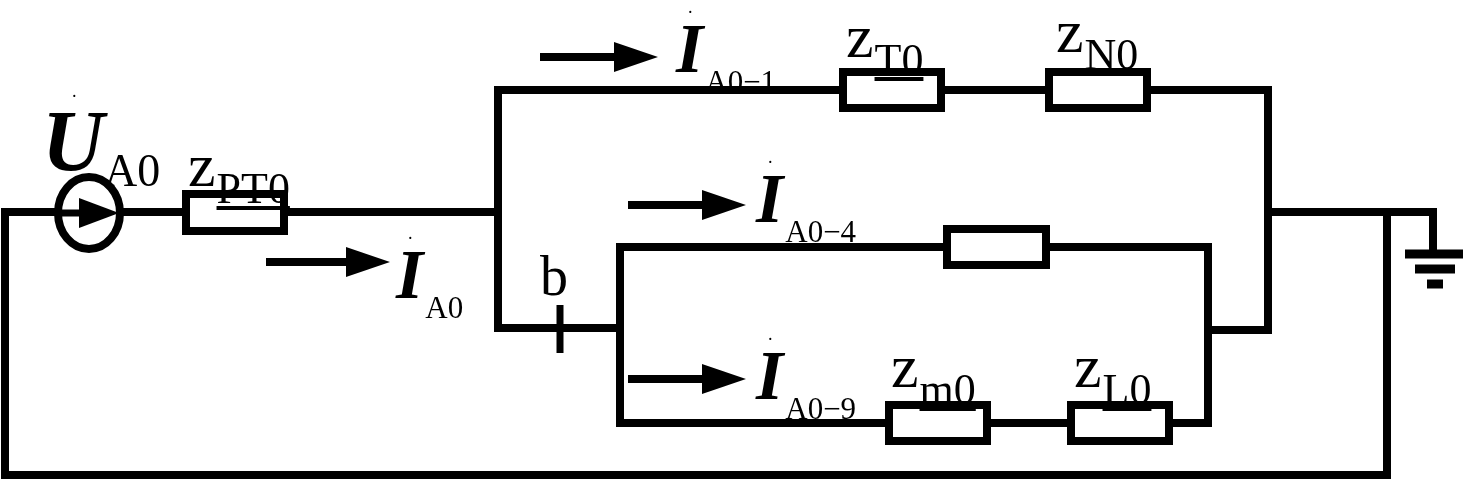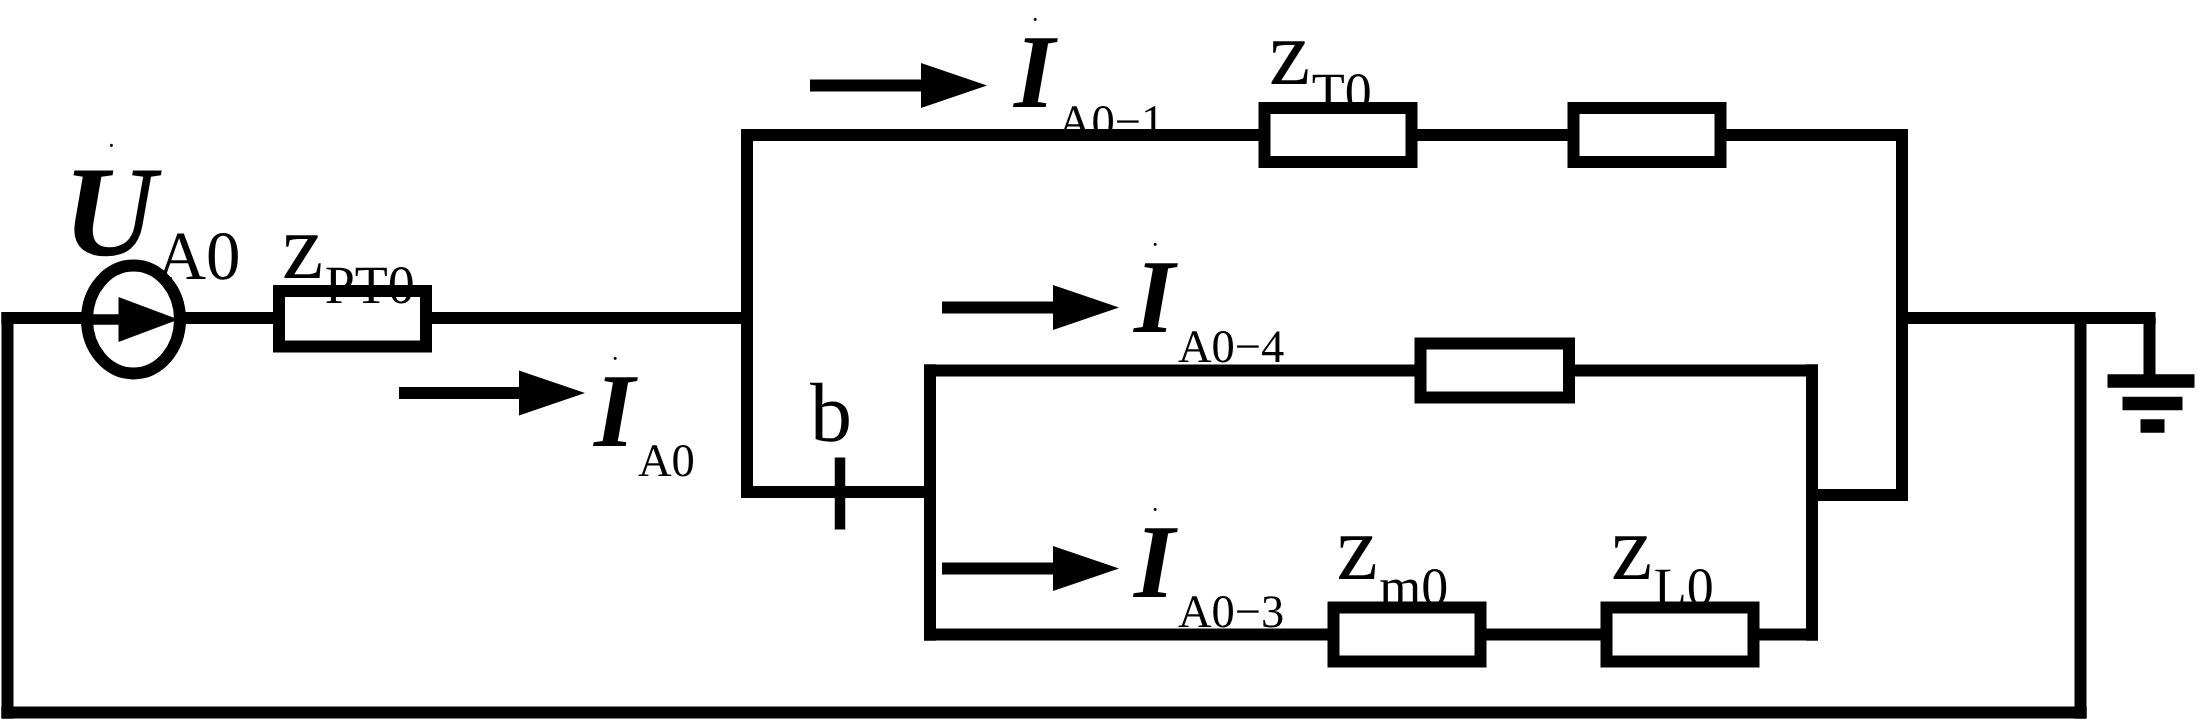--- a/index.html
+++ b/index.html
@@ -3,21 +3,21 @@
 <meta charset="utf-8">
 <style>
   html,body{margin:0;padding:0;background:#fff;}
   .stage{
     position:relative;width:1465px;height:484px;background:#ffffff;
     overflow:hidden;font-family:"Liberation Serif","DejaVu Serif",serif;color:#000;
   }
   .stage svg{position:absolute;left:0;top:0;}
   .lbl{position:absolute;line-height:1;white-space:nowrap;color:#000;}
   .imp .base{font-size:62px;}
-  .imp .sub{font-size:36px;vertical-align:-17px;margin-left:1px;}
+  .imp .sub{font-size:44px;vertical-align:-17px;margin-left:1px;text-decoration:underline;}
   .phasor .base{font-size:70px;font-style:italic;font-weight:bold;}
   .phasor .sub{font-size:31px;vertical-align:-20px;margin-left:2px;}
   .src .base{font-size:86px;font-style:italic;font-weight:bold;}
   .src .sub{font-size:46px;vertical-align:-16px;}
   .node{font-size:56px;}
   .bwrap{position:relative;display:inline-block;}
   .dot{
     position:absolute;left:52%;top:-0.30em;transform:translateX(-50%);
     font-size:0.85em;font-style:normal;font-weight:bold;line-height:1;
   }
@@ -107,32 +107,35 @@
   </div>
 
   <div class="lbl phasor" style="left:676px;top:14px;">
     <span class="bwrap"><span class="dot">˙</span><span class="base">I</span></span><span class="sub">A0−1</span>
   </div>
 
   <div class="lbl imp" style="left:846px;top:5px;">
     <span class="base">z</span><span class="sub">T0</span>
   </div>
 
+  <div class="lbl imp" style="left:1056px;top:0px;">
+    <span class="base">z</span><span class="sub">N0</span>
+  </div>
 
   <div class="lbl phasor" style="left:756px;top:164px;">
     <span class="bwrap"><span class="dot">˙</span><span class="base">I</span></span><span class="sub">A0−4</span>
   </div>
 
 
   <div class="lbl node" style="left:540px;top:248px;">
     <span>b</span>
   </div>
 
   <div class="lbl phasor" style="left:756px;top:341px;">
-    <span class="bwrap"><span class="dot">˙</span><span class="base">I</span></span><span class="sub">A0−3</span>
+    <span class="bwrap"><span class="dot">˙</span><span class="base">I</span></span><span class="sub">A0−9</span>
   </div>
 
   <div class="lbl imp" style="left:891px;top:335px;text-align:center;">
     <span class="base">z</span><span class="sub">m0</span>
   </div>
 
   <div class="lbl imp" style="left:1074px;top:335px;">
     <span class="base">z</span><span class="sub">L0</span>
   </div>
 

